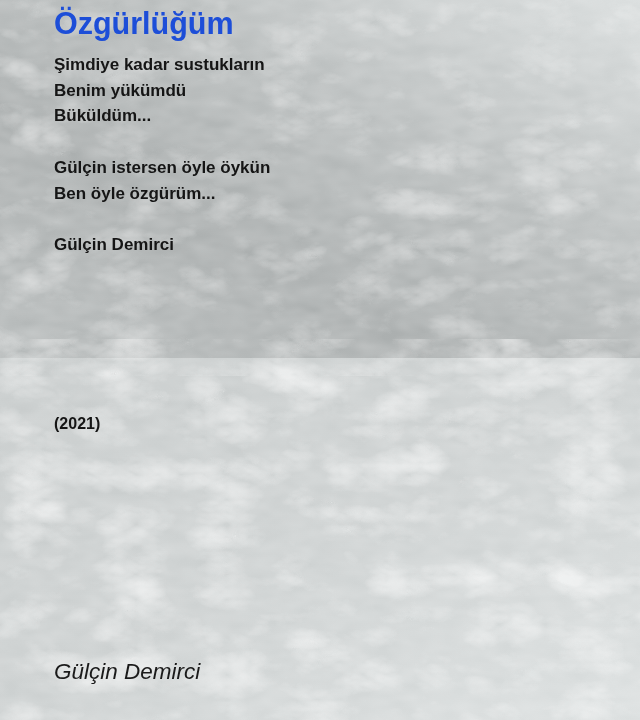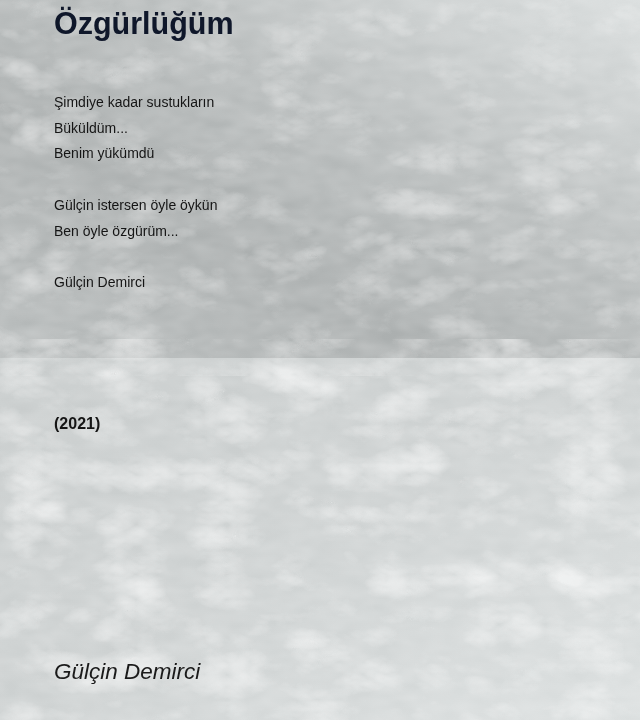--- a/index.html
+++ b/index.html
@@ -18,33 +18,32 @@
     display: block;
   }
   .title {
     position: absolute;
     left: 54px;
     top: 8px;
     margin: 0;
     font-size: 30.5px;
     line-height: 30.5px;
     font-weight: bold;
-    color: #0f172a;
+    color: #1d4ed8;
     white-space: nowrap;
   }
   .poem {
     position: absolute;
     left: 54px;
     top: 52px;
-    font-size: 14px;
-    font-weight: normal;
+    font-size: 17px;
+    font-weight: bold;
     line-height: 25.7px;
     color: #151515;
     white-space: nowrap;
-    margin-top: 38px;
   }
   .stanza-2 { margin-top: 25.7px; }
   .author   { margin-top: 25.7px; }
   .year {
     position: absolute;
     left: 54px;
     top: 411px;
     font-size: 16px;
     font-weight: bold;
     line-height: 25.7px;
@@ -99,22 +98,22 @@
     <rect x="0" y="0" width="640" height="358" filter="url(#swirlTop)" opacity="0.5"></rect>
     <rect x="0" y="358" width="640" height="362" filter="url(#swirlBot)" opacity="0.6"></rect>
     <rect x="0" y="0" width="640" height="720" filter="url(#fibers)" opacity="0.22"></rect>
   </svg>
 
   <h1 class="title">Özgürlüğüm</h1>
 
   <div class="poem">
     <div class="stanza stanza-1">
       <div class="line">Şimdiye kadar sustukların</div>
+      <div class="line">Benim yükümdü</div>
       <div class="line">Büküldüm...</div>
-      <div class="line">Benim yükümdü</div>
     </div>
     <div class="stanza stanza-2">
       <div class="line">Gülçin istersen öyle öykün</div>
       <div class="line">Ben öyle özgürüm...</div>
     </div>
     <div class="line author">Gülçin Demirci</div>
   </div>
 
   <div class="year">(2021)</div>
 

